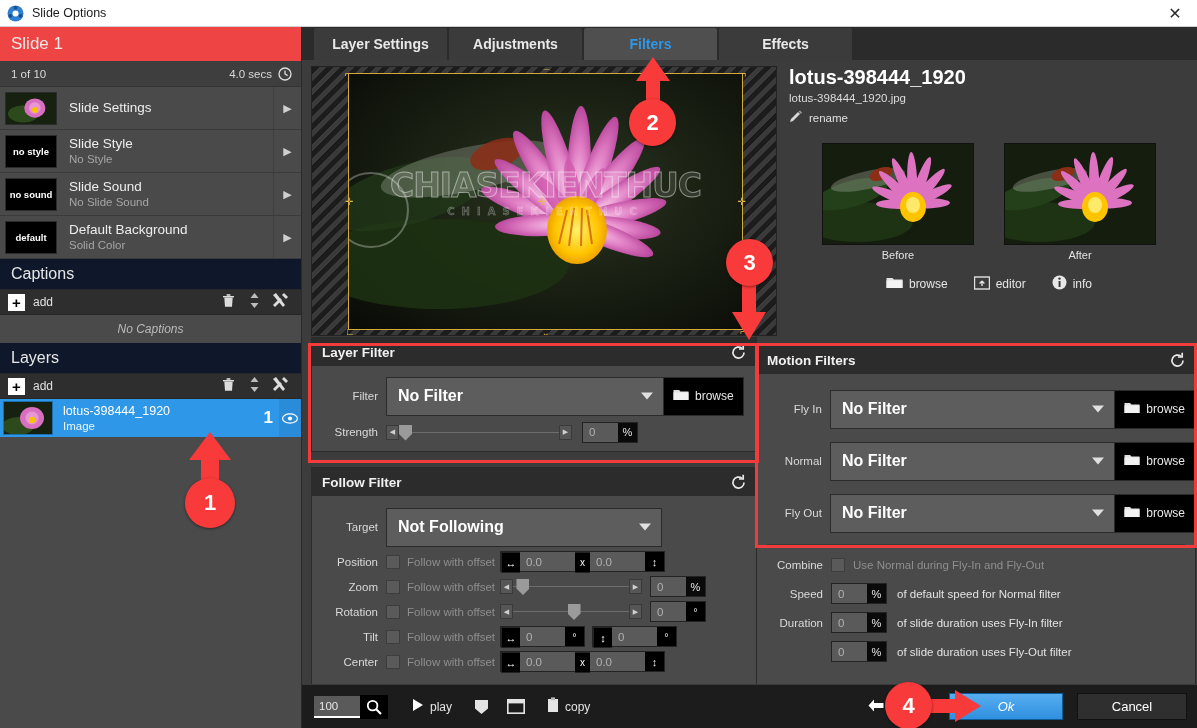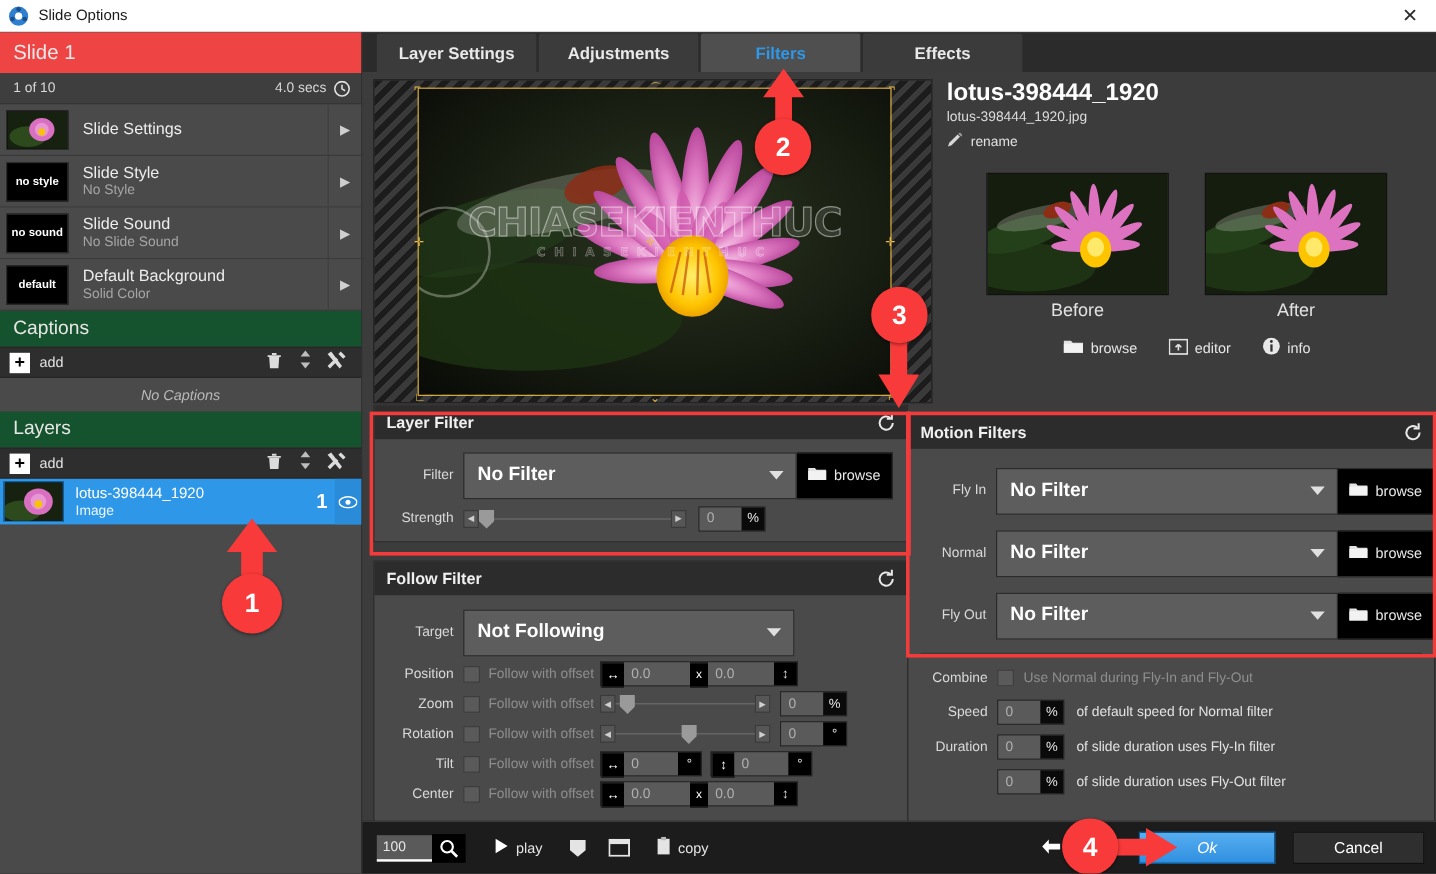--- a/index.html
+++ b/index.html
@@ -60,21 +60,21 @@
   .sb-row .t1 { color: #ededed; font-size: 13.5px; line-height: 16px; }
   .sb-row .t2 { color: #a5a5a5; font-size: 11.5px; line-height: 14px; }
   .sb-row .arr {
     width: 28px; text-align: center; color: #cfcfcf; font-size: 11px;
     border-left: 1px solid #3f3f3f; height: 100%;
     display: flex; align-items: center; justify-content: center;
   }
 
   .sb-title {
     height: 30px; display: flex; align-items: center; padding-left: 11px;
-    color: #e6e6e6; font-size: 16px; background: #14532d;
+    color: #e6e6e6; font-size: 16px; background: #0f172a;
   }
   .sb-bar {
     height: 26px; background: #2e2e2e; display: flex; align-items: center;
     padding: 0 8px 0 8px; border-top: 1px solid #262626; border-bottom: 1px solid #262626;
   }
   .sb-bar .addbox {
     width: 17px; height: 17px; background: #fff; color: #000;
     display: flex; align-items: center; justify-content: center;
     font-size: 15px; font-weight: bold; line-height: 1;
   }
@@ -157,21 +157,21 @@
   }
 
   
   .info { position: absolute; left: 487px; top: 39px; width: 400px; height: 270px; }
   .info .fname { color: #ffffff; font-size: 20px; font-weight: bold; }
   .info .fpath { color: #dcdcdc; font-size: 11.5px; margin-top: 3px; }
   .info .rename { display: flex; align-items: center; gap: 6px; margin-top: 6px; color: #e0e0e0; font-size: 11.5px; }
   .ba-row { display: flex; gap: 30px; margin-top: 17px; justify-content: center; }
   .ba-col { text-align: center; }
   .ba-img { width: 152px; height: 102px; border: 1px solid #111; overflow: hidden; }
-  .ba-cap { color: #e2e2e2; font-size: 15px; margin-top: 4px; text-align: center; }
+  .ba-cap { color: #e2e2e2; font-size: 11px; margin-top: 4px; text-align: center; }
   .io-row { display: flex; gap: 26px; margin-top: 14px; justify-content: center; color: #e6e6e6; font-size: 12px; }
   .io-item { display: flex; align-items: center; gap: 6px; }
 
   
   .panel { position: absolute; background: #4a4a4a; border: 1px solid #2b2b2b; }
   .panel-hd {
     height: 28px; background: #2c2c2c; display: flex; align-items: center;
     justify-content: space-between; padding: 0 9px 0 10px;
     color: #f0f0f0; font-size: 13.5px; font-weight: bold;
   }

